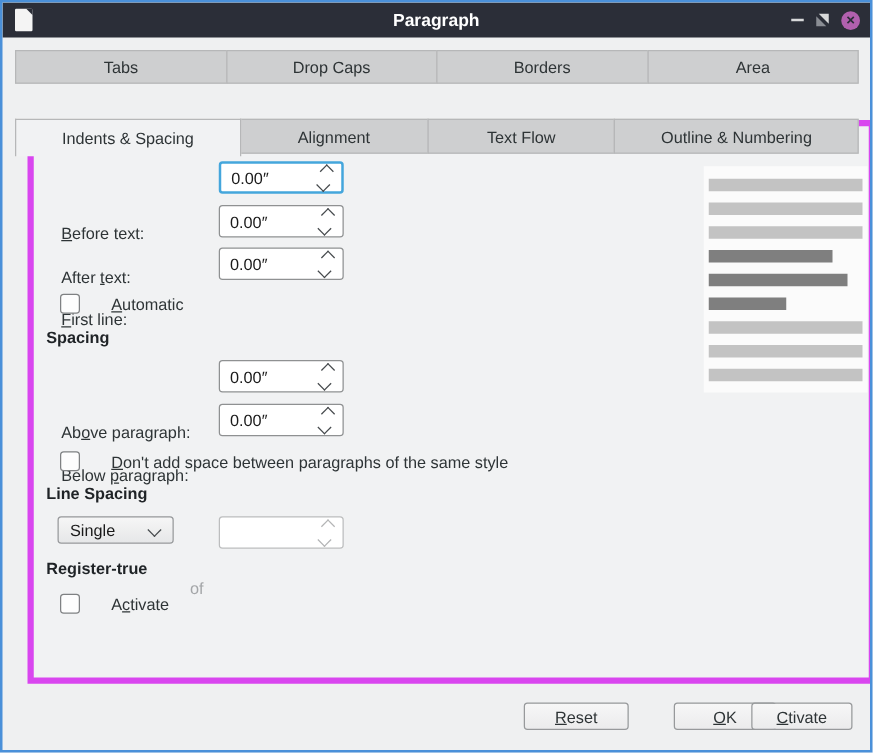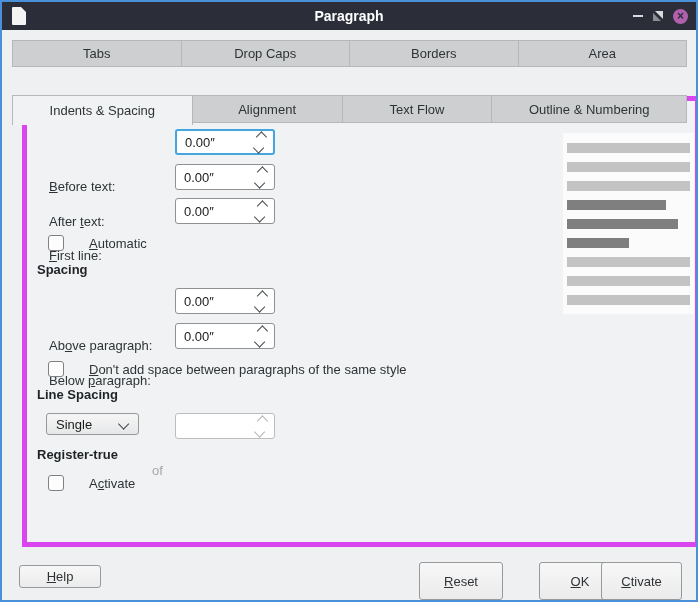--- a/index.html
+++ b/index.html
@@ -96,21 +96,21 @@
   .preview {
     position:absolute; left:536px; top:32px; width:131px; height:181px;
     background:#fbfbfb; padding:10px 4px 0 4px;
   }
   .pbar { height:10px; margin-bottom:9px; }
   .pbar.light { background:#c3c3c3; }
   .pbar.dark  { background:#7f7f7f; }
 
   
   .btn {
-    position:absolute; top:560px; height:38px;
+    position:absolute; top:560px; height:22px;
     background:linear-gradient(#f7f7f7,#ebebec); border:1px solid #97999b; border-radius:3px;
     display:flex; align-items:center; justify-content:center;
     font-size:13px; color:#2e3436;
   }
   .btn-help   { left:17px;  width:82px; top:563px; height:23px; }
   .btn-reset  { left:417px; width:84px; }
   .btn-ok     { left:509px; width:82px;margin-left:28px; }
   .btn-cancel { left:599px; width:81px; }
 </style>
 </head>
@@ -252,23 +252,20 @@
         <div class="pbar light" style="width: 123px;"></div>
         <div class="pbar dark" style="width: 99px;"></div>
         <div class="pbar dark" style="width: 111px;"></div>
         <div class="pbar dark" style="width: 62px;"></div>
         <div class="pbar light" style="width: 123px;"></div>
         <div class="pbar light" style="width: 123px;"></div>
         <div class="pbar light" style="width: 123px;"></div>
       </div>
   </div>
 
-  <div class="btn btn-help">
-      <span><span></span><u>H</u><span>elp</span></span>
-    </div>
   <div class="btn btn-reset">
       <span><span></span><u>R</u><span>eset</span></span>
     </div>
   <div class="btn btn-ok">
       <span><span></span><u>O</u><span>K</span></span>
     </div>
   <div class="btn btn-cancel">
       <span><span></span><u>C</u><span>tivate</span></span>
     </div>
 

